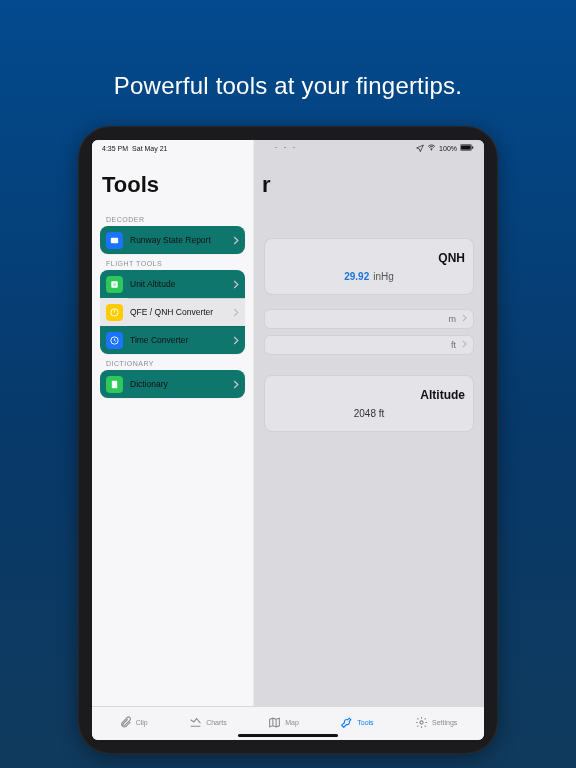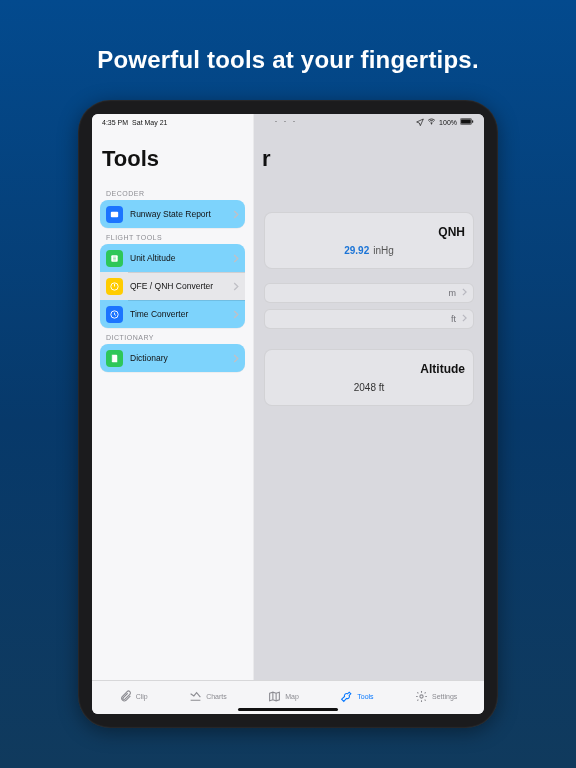--- a/index.html
+++ b/index.html
@@ -3,22 +3,22 @@
 <meta charset="utf-8">
 <style>
   * { box-sizing: border-box; margin: 0; padding: 0; }
   html, body { width: 576px; height: 768px; overflow: hidden; font-family: -apple-system, Helvetica, Arial, sans-serif; }
   .bg {
     width: 576px; height: 768px;
     background: linear-gradient(180deg, #034a8e 0%, #07396a 55%, #103a5d 100%);
     display: flex; flex-direction: column; align-items: center;
   }
   .tagline {
-    color: #fff; font-size: 24px; font-weight: 700;
-    margin-top: 46px; letter-spacing: 0.2px;
+    color: #fff; font-size: 24px; font-weight: 400;
+    margin-top: 72px; letter-spacing: 0.2px;
   }
   .ipad {
     margin-top: 26px;
     width: 420px; height: 628px;
     background: #1b1b1d;
     border-radius: 32px;
     padding: 14px;
     box-shadow: inset 0 0 2px rgba(255,255,255,0.2), 0 4px 20px rgba(0,0,0,0.4);
     position: relative;
   }
@@ -54,21 +54,21 @@
   }
   .sidebar h1 {
     font-size: 22px; font-weight: 700; color:#111;
     margin: 6px 2px 12px 2px;
   }
   .section-label {
     font-size: 7px; color:#8d8d93; letter-spacing: 0.5px;
     margin: 6px 2px 3px 6px;
   }
   .card {
-    background:#7dd3fc; border-radius:8px; overflow:hidden;
+    background:#0f766e; border-radius:8px; overflow:hidden;
     box-shadow: 0 0.5px 0 rgba(0,0,0,0.08);
   }
   .row {
     display:flex; align-items:center; height:28px;
     padding: 0 6px; position:relative; cursor:pointer;
   }
   .row + .row::before {
     content:""; position:absolute; left:28px; right:0; top:0;
     height:0.5px; background:rgba(0,0,0,0.1);
   }

